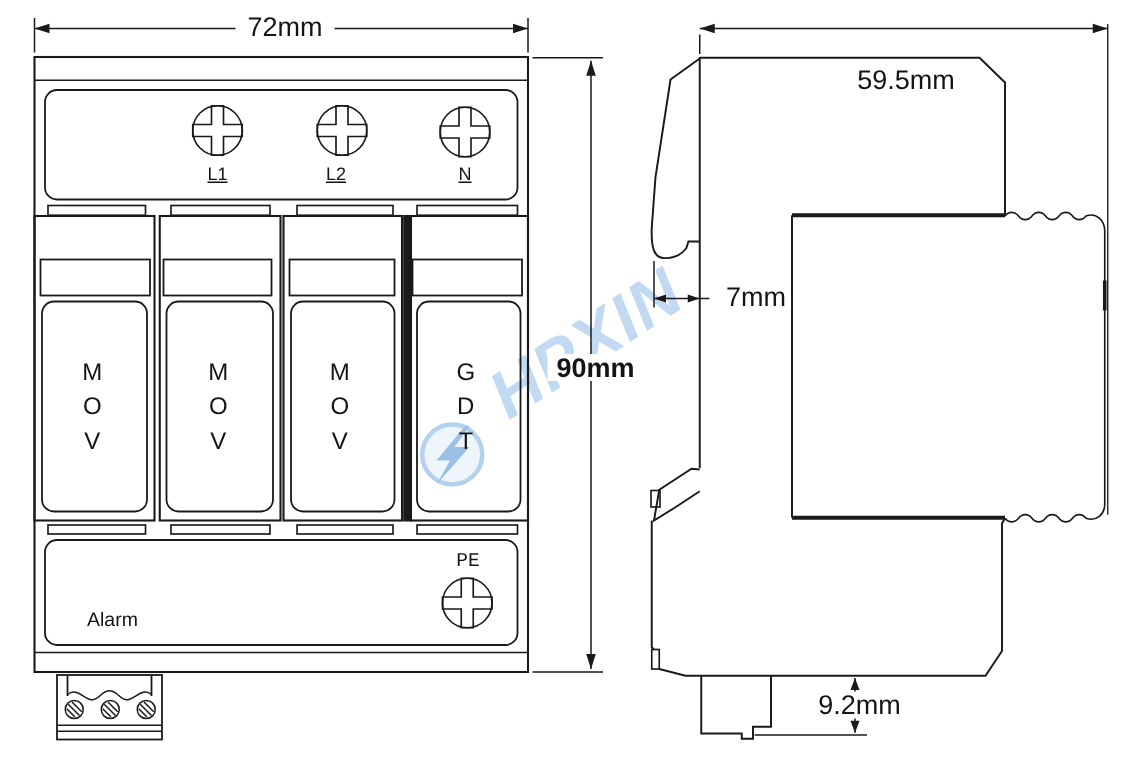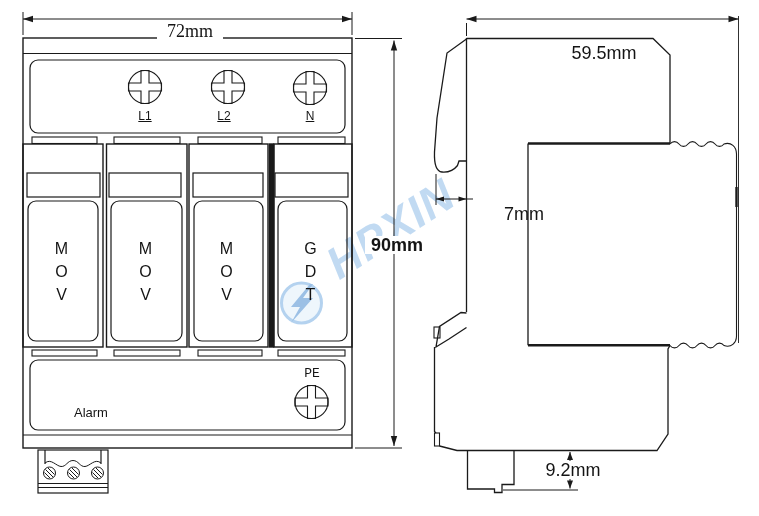--- a/index.html
+++ b/index.html
@@ -186,31 +186,31 @@
       <polygon points="436,199 444,196.4 444,201.6" fill="#1a1a1a" stroke="none"></polygon>
       <polygon points="466.5,199 458.5,196.4 458.5,201.6" fill="#1a1a1a" stroke="none"></polygon>
 
       <line x1="503" y1="490" x2="578" y2="490"></line>
       <line x1="570" y1="452" x2="570" y2="488.5"></line>
       <polygon points="570,452 567,460 573,460" fill="#1a1a1a" stroke="none"></polygon>
       <polygon points="570,488.5 567,480.5 573,480.5" fill="#1a1a1a" stroke="none"></polygon>
     </g>
   </svg>
 
-  <div class="txt dim masked center" style="left:157px;top:22px;width:62px;font-family:Liberation Serif, serif;">72mm</div>
+  <div class="txt dim masked center" style="left:157px;top:9px;width:62px;">72mm</div>
   <div class="txt dim masked center" style="left:365px;top:236px;width:60px;font-weight:bold;">90mm</div>
   <div class="txt dim masked center" style="left:563px;top:10px;width:78px;margin-top:34px;">59.5mm</div>
-  <div class="txt dim" style="left:504px;top:189px;margin-top:16px;">7mm</div>
+  <div class="txt dim" style="left:484px;top:189px;">7mm</div>
   <div class="txt dim masked center" style="left:538px;top:461px;width:66px;">9.2mm</div>
 
   <div class="txt small-label center" style="left:125px;top:110px;width:40px;">L1</div>
   <div class="txt small-label center" style="left:204px;top:110px;width:40px;">L2</div>
   <div class="txt small-label center" style="left:290px;top:110px;width:40px;">N</div>
 
   <div class="module-label" style="left:53px;top:240px;">MOV</div>
   <div class="module-label" style="left:137px;top:240px;">MOV</div>
   <div class="module-label" style="left:218px;top:240px;">MOV</div>
   <div class="module-label" style="left:302px;top:240px;">GDT</div>
 
   <div class="txt med-label center" style="left:292px;top:367px;width:40px;font-family:Liberation Mono, monospace;">PE</div>
-  <div class="txt med-label" style="left:58px;top:406px;margin-left:16px;">Alarm</div>
+  <div class="txt med-label" style="left:58px;top:406px;">Alarm</div>
 
 </div>
 
 </body></html>

